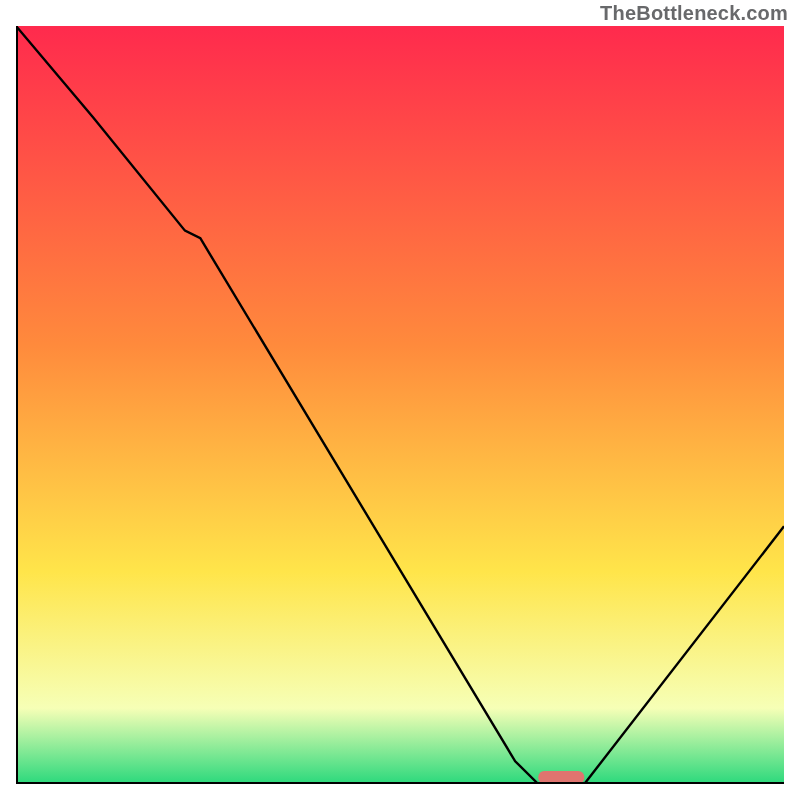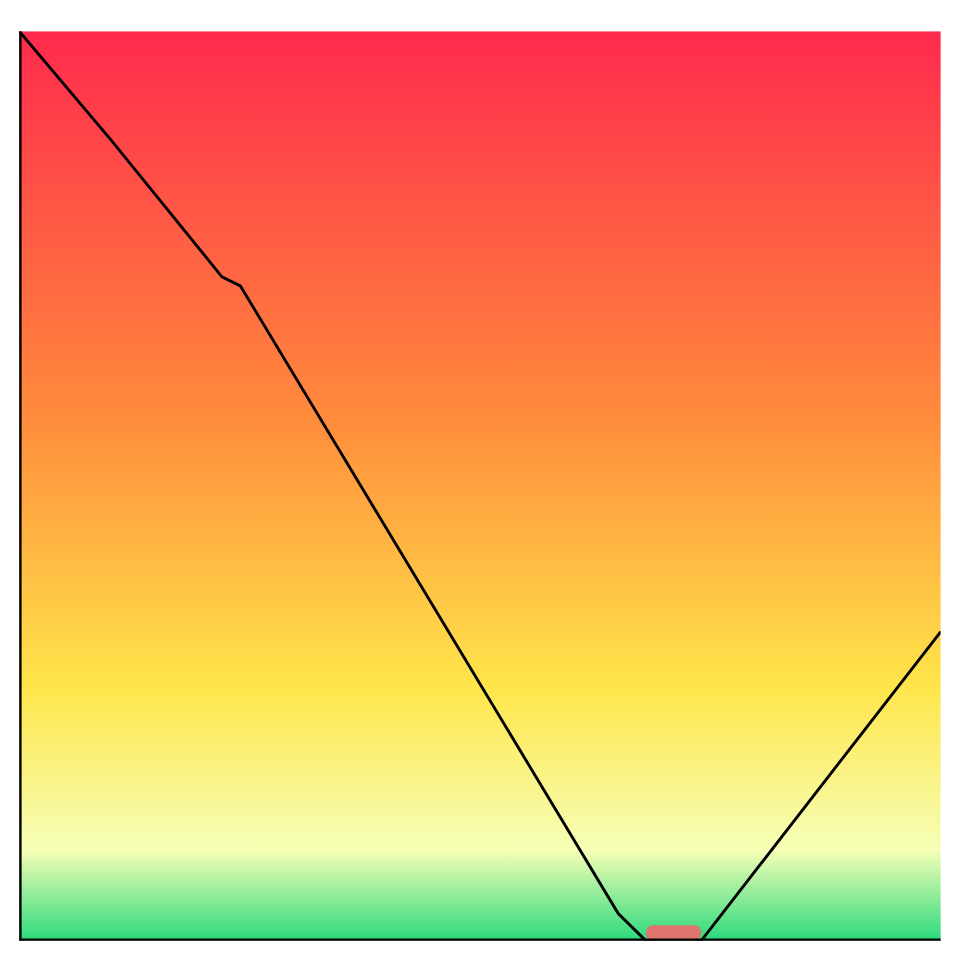--- a/index.html
+++ b/index.html
@@ -37,20 +37,21 @@
     display: block;
     width: 100%;
     height: 100%;
   }
 </style>
 </head>
 <body>
 
 <div class="container">
 
+  <div class="watermark">TheBottleneck.com</div>
 
   <div class="plot">
     <svg viewBox="0 0 768 758" preserveAspectRatio="none">
       <defs>
         <linearGradient id="bg-gradient" x1="0" y1="0" x2="0" y2="1">
           <stop id="g0" offset="0%" stop-color="#ff2a4d"></stop>
           <stop id="g1" offset="42%" stop-color="#ff8a3c"></stop>
           <stop id="g2" offset="72%" stop-color="#ffe54a"></stop>
           <stop id="g3" offset="90%" stop-color="#f6ffb6"></stop>
           <stop id="g4" offset="100%" stop-color="#2bd97c"></stop>

